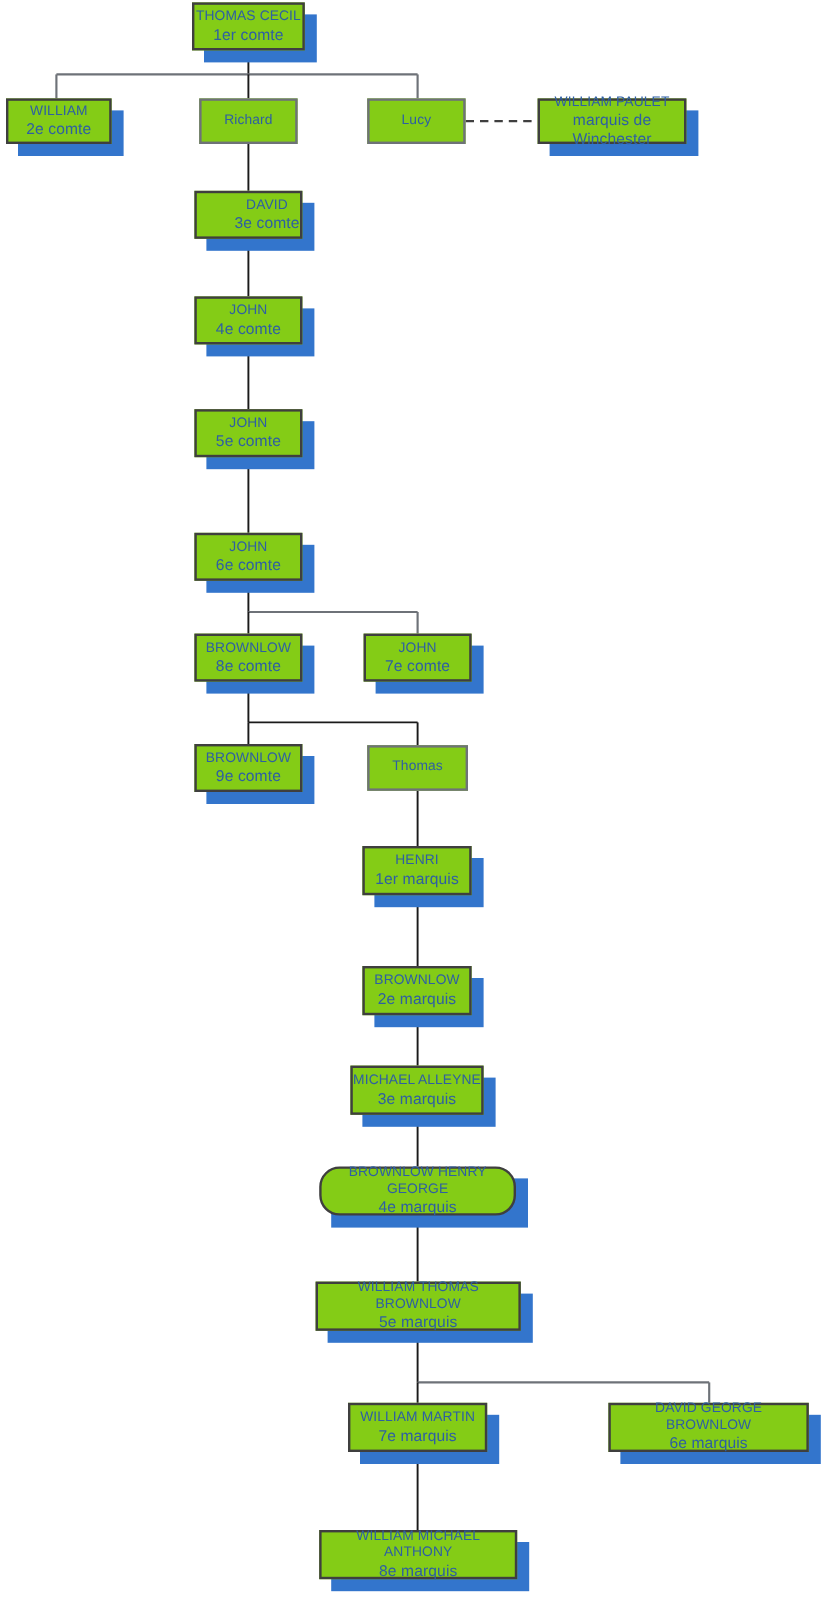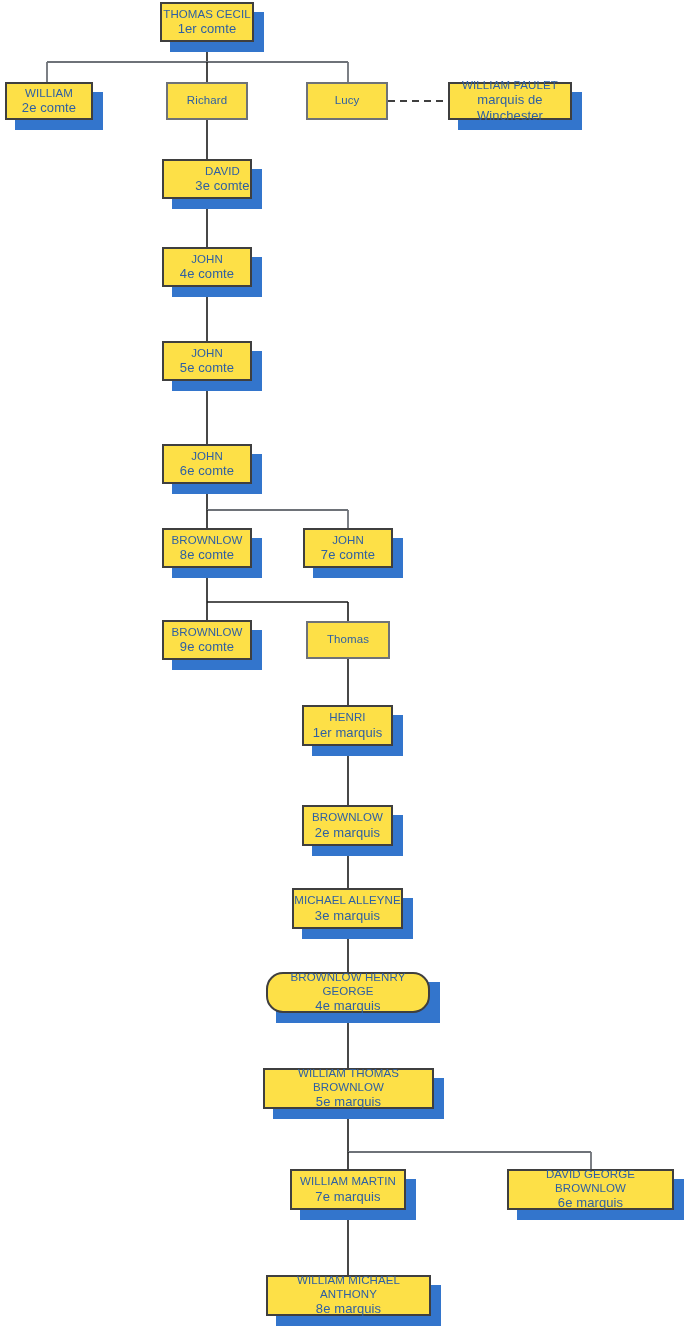--- a/index.html
+++ b/index.html
@@ -8,21 +8,21 @@
     position:relative;
     width:685px;
     height:1332px;
     background:#ffffff;
     overflow:hidden;
   }
   #wires{position:absolute;left:0;top:0;width:685px;height:1332px;}
   .node{
     position:absolute;
     box-sizing:border-box;
-    background:#fde047;
+    background:#84cc16;
     border:2px solid #3f3f3f;
     display:flex;
     flex-direction:column;
     align-items:center;
     justify-content:center;
     color:#2e5fa3;
     text-align:center;
     line-height:1.18;
     z-index:3;
   }

